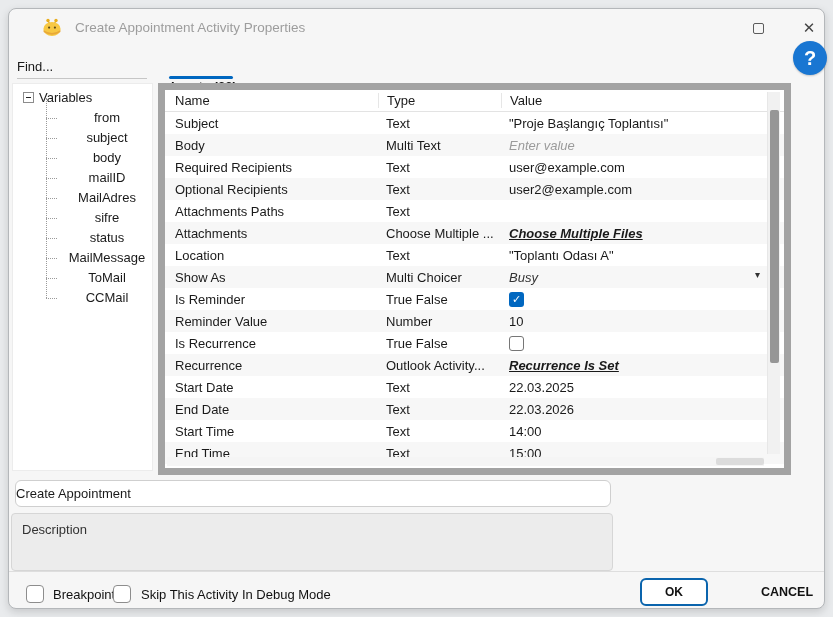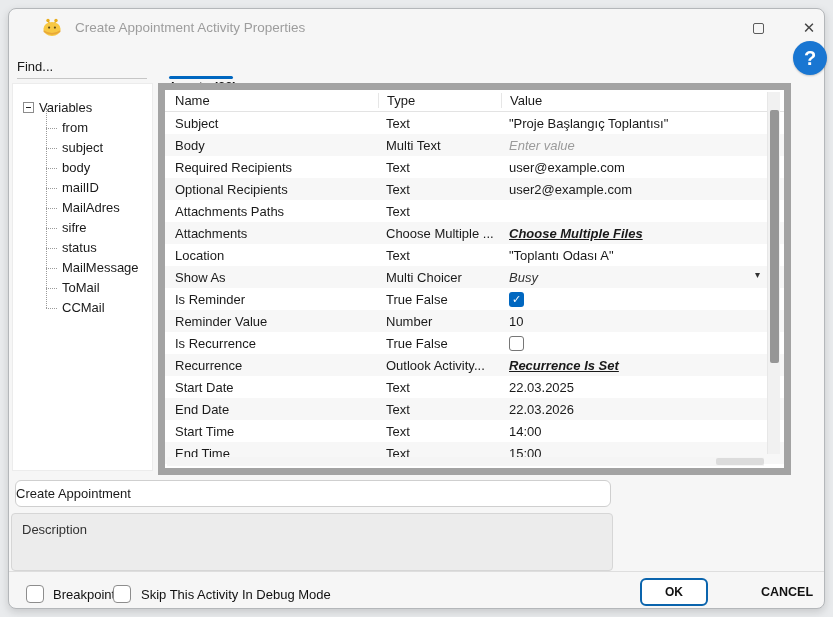--- a/index.html
+++ b/index.html
@@ -39,24 +39,24 @@
     font-family:inherit; font-size:13px; color:#1a1a1a; outline:none;
   }
   .find-input::placeholder { color:#1a1a1a; opacity:1; }
   .tab { position:absolute; left:162px; top:46px; font-size:13px; font-weight:bold; color:#111; background:transparent; border:none; font-family:inherit;margin-top:24px; }
   .tab-underline { position:absolute; left:160px; top:67px; width:64px; height:3px; background:#0067c0; border-radius:2px; }
   
   .tree-panel {
     position:absolute; left:3px; top:74px; width:141px; height:388px;
     background:#ffffff; border:1px solid #ececec; overflow:hidden;
   }
-  .tree-root { display:flex; align-items:center; height:22px; padding-left:10px; margin-top:12px; font-size:13px; }
+  .tree-root { display:flex; align-items:center; height:22px; padding-left:10px; margin-top:2px; font-size:13px; }
   .minus-box { width:11px; height:11px; border:1px solid #8c8c8c; background:#fff; position:relative; margin-right:5px; flex:0 0 auto; }
   .minus-box::after { content:""; position:absolute; left:2px; right:2px; top:4px; height:1px; background:#222; }
-  .tree-children { position:relative; margin-left:33px; }
+  .tree-children { position:relative; margin-left:33px;text-align:center; }
   .tree-item { position:relative; height:20px; line-height:20px; padding-left:16px; font-size:13px; white-space:nowrap; cursor:default; }
   .tree-item::before { content:""; position:absolute; left:0; top:-10px; bottom:0; border-left:1px dotted #9a9a9a; }
   .tree-item.last::before { bottom:auto; height:20px; }
   .tree-item::after { content:""; position:absolute; left:0; top:10px; width:11px; border-top:1px dotted #9a9a9a; }
   
   .grid {
     position:absolute; left:149px; top:74px; width:633px; height:392px;
     background:#fff; border:7px solid #a3a3a3;
   }
   .ghead { display:flex; height:22px; border-bottom:1px solid #e3e3e3; align-items:center; font-size:13px; }

